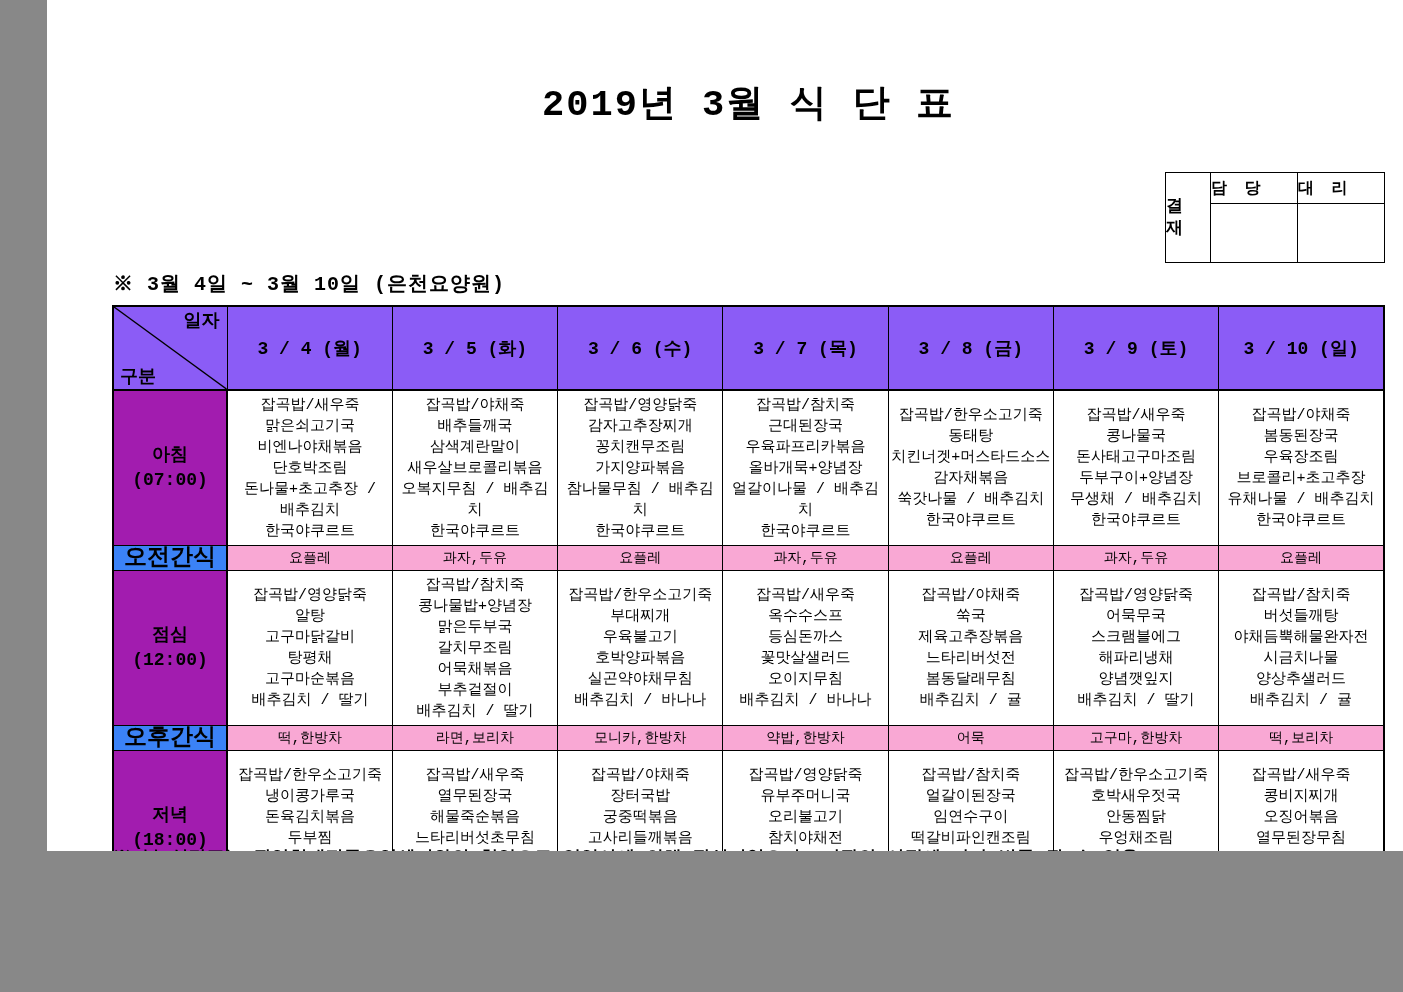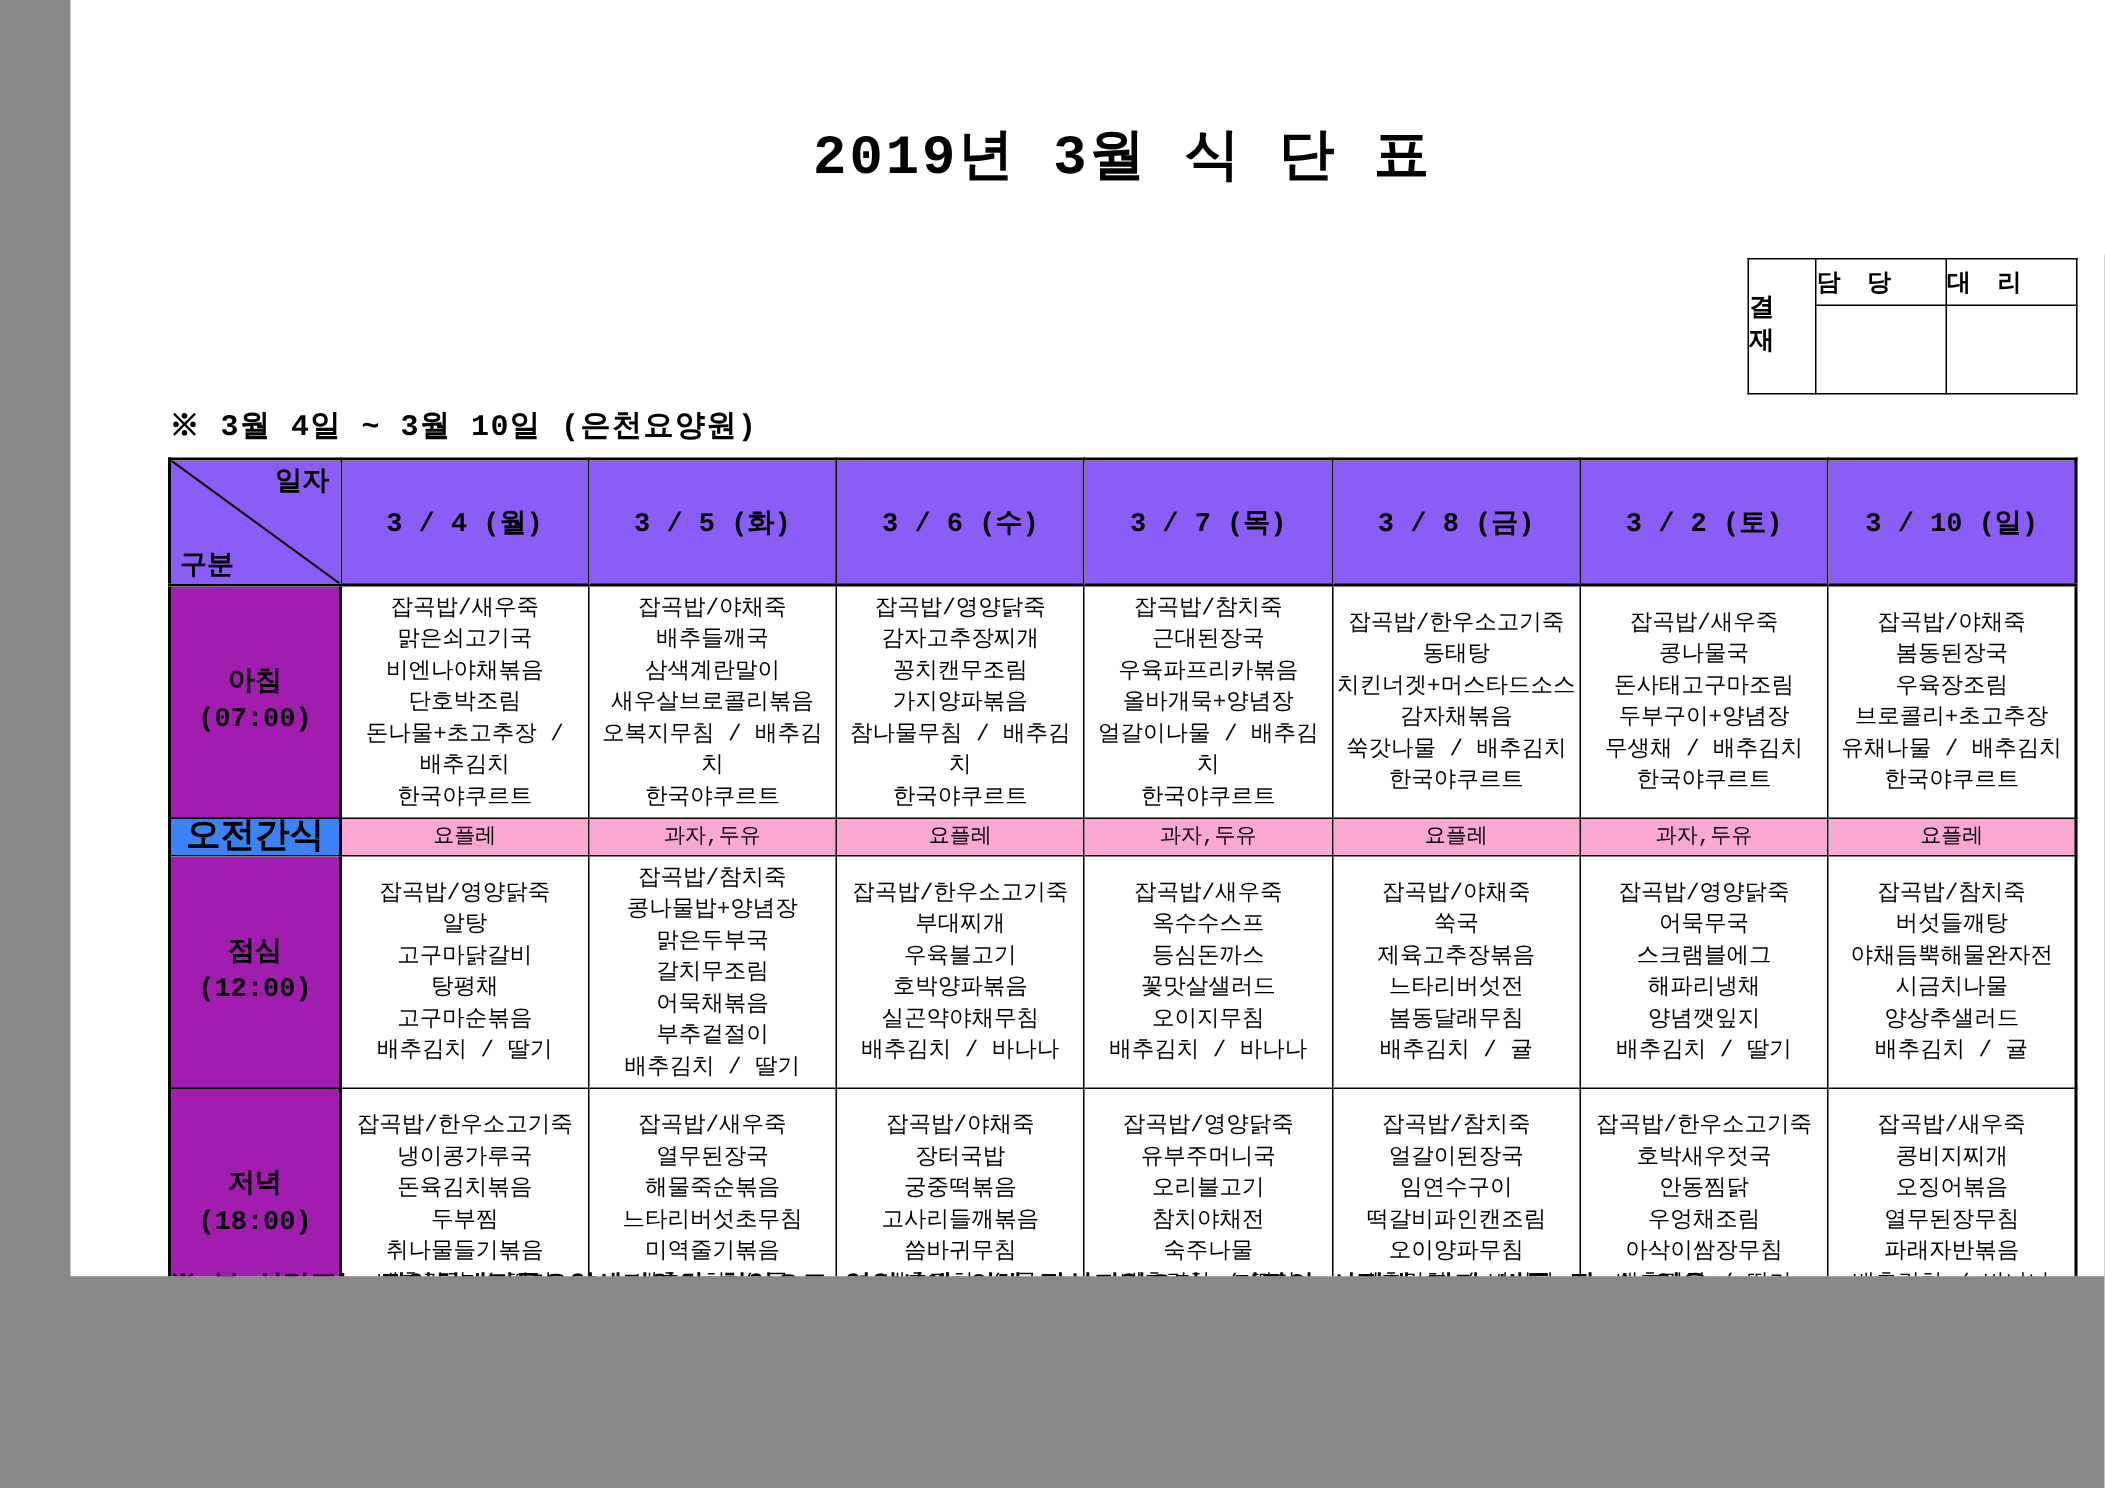--- a/index.html
+++ b/index.html
@@ -109,21 +109,21 @@
               <line x1="0" y1="0" x2="100" y2="100" stroke="#000" stroke-width="1.4" vector-effect="non-scaling-stroke"></line>
             </svg>
           <span class="t">일자</span>
           <span class="b">구분</span>
         </th>
         <th>3 / 4 (월)</th>
         <th>3 / 5 (화)</th>
         <th>3 / 6 (수)</th>
         <th>3 / 7 (목)</th>
         <th>3 / 8 (금)</th>
-        <th>3 / 2 (토)</th>
+        <th>3 / 9 (토)</th>
         <th>3 / 10 (일)</th>
       </tr>
     </thead>
     <tbody>
       <tr class="meal-row">
         <td class="row-label">아침
 (07:00)</td>
         <td>잡곡밥/새우죽
 맑은쇠고기국
 비엔나야채볶음
@@ -218,20 +218,30 @@
 해파리냉채
 양념깻잎지
 배추김치 / 딸기</td>
         <td>잡곡밥/참치죽
 버섯들깨탕
 야채듬뿍해물완자전
 시금치나물
 양상추샐러드
 배추김치 / 귤</td>
       </tr>
+      <tr class="snack-row">
+        <td class="row-label">오후간식</td>
+        <td>떡,한방차</td>
+        <td>라면,보리차</td>
+        <td>모니카,한방차</td>
+        <td>약밥,한방차</td>
+        <td>어묵</td>
+        <td>고구마,한방차</td>
+        <td>떡,보리차</td>
+      </tr>
       <tr class="meal-row">
         <td class="row-label">저녁
 (18:00)</td>
         <td>잡곡밥/한우소고기죽
 냉이콩가루국
 돈육김치볶음
 두부찜
 취나물들기볶음
 배추김치 / 딸기</td>
         <td>잡곡밥/새우죽

